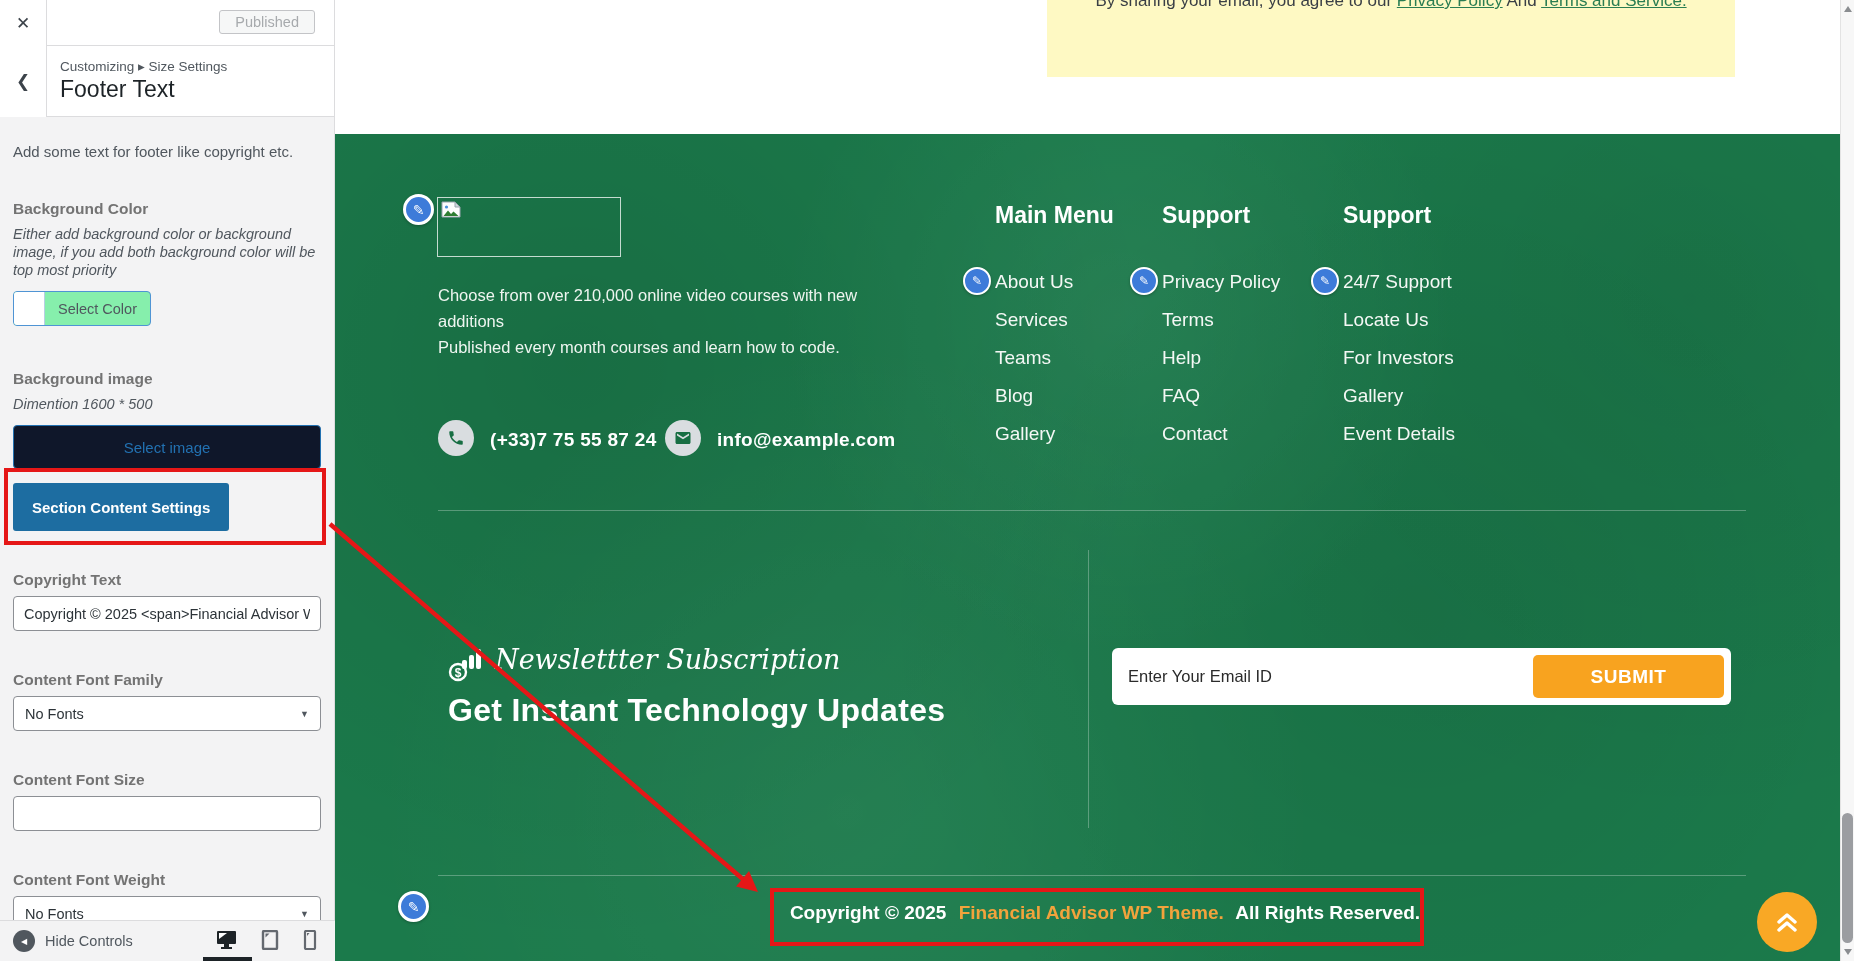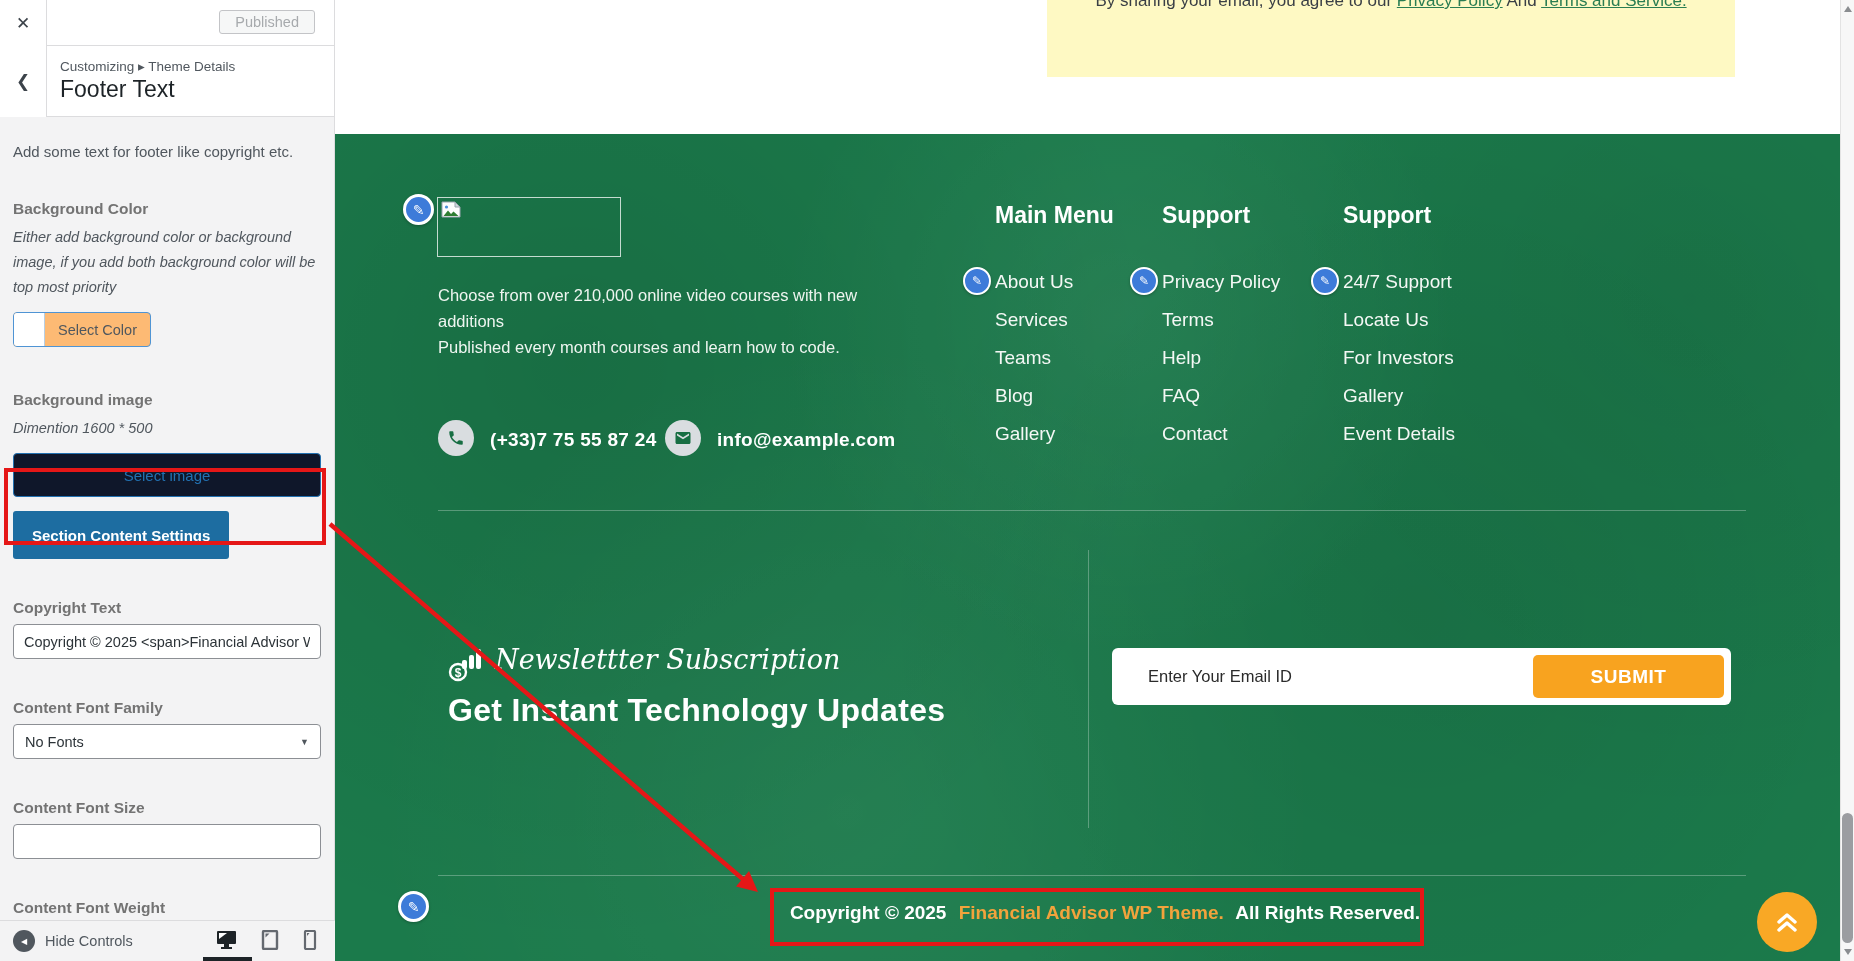--- a/index.html
+++ b/index.html
@@ -11,22 +11,22 @@
   .topbar { position:relative; height:46px; background:#fff; border-bottom:1px solid #dcdcde; }
   .close-btn { position:absolute; left:0; top:0; width:47px; height:46px; background:#fff; border:none; border-right:1px solid #dcdcde; font-size:17px; color:#3c434a; cursor:pointer; }
   .published-btn { position:absolute; right:19px; top:10px; height:24px; padding:0 15px; background:#f6f7f7; border:1px solid #c3c4c7; border-radius:3px; color:#a7aaad; font-size:14.5px; font-family:inherit; }
   .panel-header { position:relative; height:71px; background:#fff; border-bottom:1px solid #dcdcde; }
   .back-btn { position:absolute; left:0; top:0; width:47px; height:71px; background:#fff; border:none; border-right:1px solid #dcdcde; font-size:17px; color:#3c434a; cursor:pointer; }
   .bc { position:absolute; left:60px; top:12px; font-size:13.5px; color:#50575e; }
   .panel-title { position:absolute; left:60px; top:30px; font-size:23px; font-weight:400; color:#1d2327; }
   .panel-body { padding:26px 13px 0 13px; color:#50575e; }
   .intro { font-size:15px; margin-bottom:26px; }
   .ctl-label { font-size:15.5px; font-weight:700; color:#737373; margin-bottom:7px;margin-top:40px; }
-  .desc { font-style:italic; font-size:14.5px; line-height:25px; margin-bottom:12px; }
-  .color-ctl { display:inline-flex; align-items:center; height:35px; background:#fdba74; border:1px solid #4f94d4; border-radius:4px; overflow:hidden; }
+  .desc { font-style:italic; font-size:14.5px; line-height:18px; margin-bottom:12px; }
+  .color-ctl { display:inline-flex; align-items:center; height:35px; background:#86efac; border:1px solid #4f94d4; border-radius:4px; overflow:hidden; }
   .swatch { width:31px; height:35px; background:#fff; border-right:1px solid #b8cfe3; }
   .color-ctl .cc-label { padding:0 13px; font-size:14.5px; color:#50575e; }
   .sec { margin-bottom:21px; }
   .select-image-btn { display:block; width:100%; height:44px; background:#0f172a; border:1px solid #2271b1; border-radius:4px; color:#2271b1; font-size:15px; font-family:inherit; cursor:pointer; }
   .section-settings-btn { margin-top:14px; height:48px; padding:0 19px; background:#1d6da1; border:none; border-radius:3px; color:#fff; font-size:15px; font-weight:700; font-family:inherit; cursor:pointer; }
   .copyright-sec { margin-top:27px; }
   .text-input { width:100%; height:35px; border:1px solid #8c8f94; border-radius:4px; background:#fff; padding:0 10px; font-size:14.5px; color:#2c3338; font-family:inherit; }
   .select-box { display:flex; justify-content:space-between; align-items:center; width:100%; height:35px; border:1px solid #8c8f94; border-radius:4px; background:#fff; padding:0 11px; font-size:14.5px; color:#2c3338; cursor:pointer; }
   .select-box .chev { font-size:9px; color:#50575e; }
   .bottombar { position:absolute; left:0; bottom:0; width:335px; height:41px; background:#f3f3f4; border-top:1px solid #dcdcde; display:flex; align-items:center; padding:0 13px; }
@@ -66,21 +66,21 @@
   .fcol ul { list-style:none; margin-top:42px; }
   .fcol li { position:relative; font-size:19px; color:#f4f8f5; margin-bottom:17px; line-height:21px; cursor:pointer; }
   .fcol li .pencil-sm { position:absolute; left:-32px; top:-4px; }
   .col1 { left:660px; } .col2 { left:827px; } .col3 { left:1008px; }
   .hdiv { left:103px; width:1308px; height:1px; background:rgba(255,255,255,.28); }
   .hdiv1 { top:376px; } .hdiv2 { top:741px; }
   .vdiv { left:753px; top:416px; width:1px; height:278px; background:rgba(255,255,255,.28); }
   .nl-icon { left:112px; top:510px; }
   .nl-tag { left:160px; top:510px; font-family:"DejaVu Serif",serif; font-style:italic; font-size:27px; color:#fff; }
   .nl-head { left:113px; top:558px; font-size:32px; font-weight:700; color:#fff; letter-spacing:.3px; }
-  .nl-form { left:777px; top:514px; width:619px; height:57px; background:#fff; border-radius:6px; display:flex; align-items:center; padding-left:36px; }
+  .nl-form { left:777px; top:514px; width:619px; height:57px; background:#fff; border-radius:6px; display:flex; align-items:center; padding-left:16px; }
   .nl-input { border:none; outline:none; width:320px; font-size:16.5px; color:#222; font-family:inherit; background:transparent; }
   .nl-input::placeholder { color:#2b2b2b; opacity:1; }
   .nl-submit { position:absolute; right:7px; top:7px; width:191px; height:43px; background:#f8a31f; border:none; border-radius:5px; color:#fff; font-size:19px; font-weight:700; letter-spacing:.5px; font-family:inherit; cursor:pointer; }
   .cp-pencil { left:63px; top:757px; }
   .cp-line { left:116px; top:768px; width:1308px; text-align:center; font-size:19px; font-weight:700; color:#fff; }
   .cp-line .brand { color:#f2a33c; margin:0 7px; }
   .scrolltop { left:1422px; top:758px; width:60px; height:60px; border-radius:50%; background:#f9a825; border:none; cursor:pointer; display:flex; align-items:center; justify-content:center; }
 
   
   .annot-box { position:absolute; border:4px solid #e51717; z-index:60; pointer-events:none; }
@@ -103,21 +103,21 @@
     <div class="topbar">
       <button class="close-btn">
         <span>✕</span>
       </button>
       <button class="published-btn">Published</button>
     </div>
     <div class="panel-header">
       <button class="back-btn">
         <span>❮</span>
       </button>
-      <div class="bc">Customizing ▸ Theme Details</div>
+      <div class="bc">Customizing ▸ Size Settings</div>
       <div class="panel-title">Footer Text</div>
     </div>
     <div class="panel-body">
       <div class="intro">Add some text for footer like copyright etc.</div>
 
       <div class="sec">
         <div class="ctl-label">Background Color</div>
         <div class="desc">Either add background color or background image, if you add both background color will be top most priority</div>
         <div class="color-ctl">
           <div class="swatch"></div>

